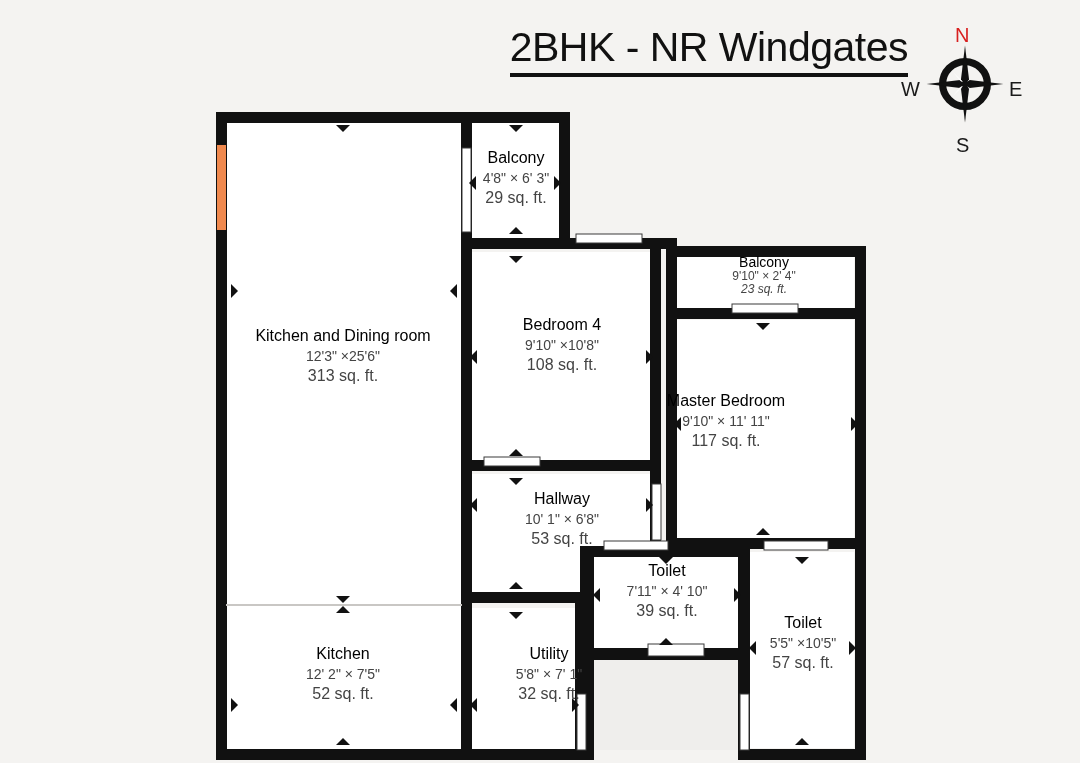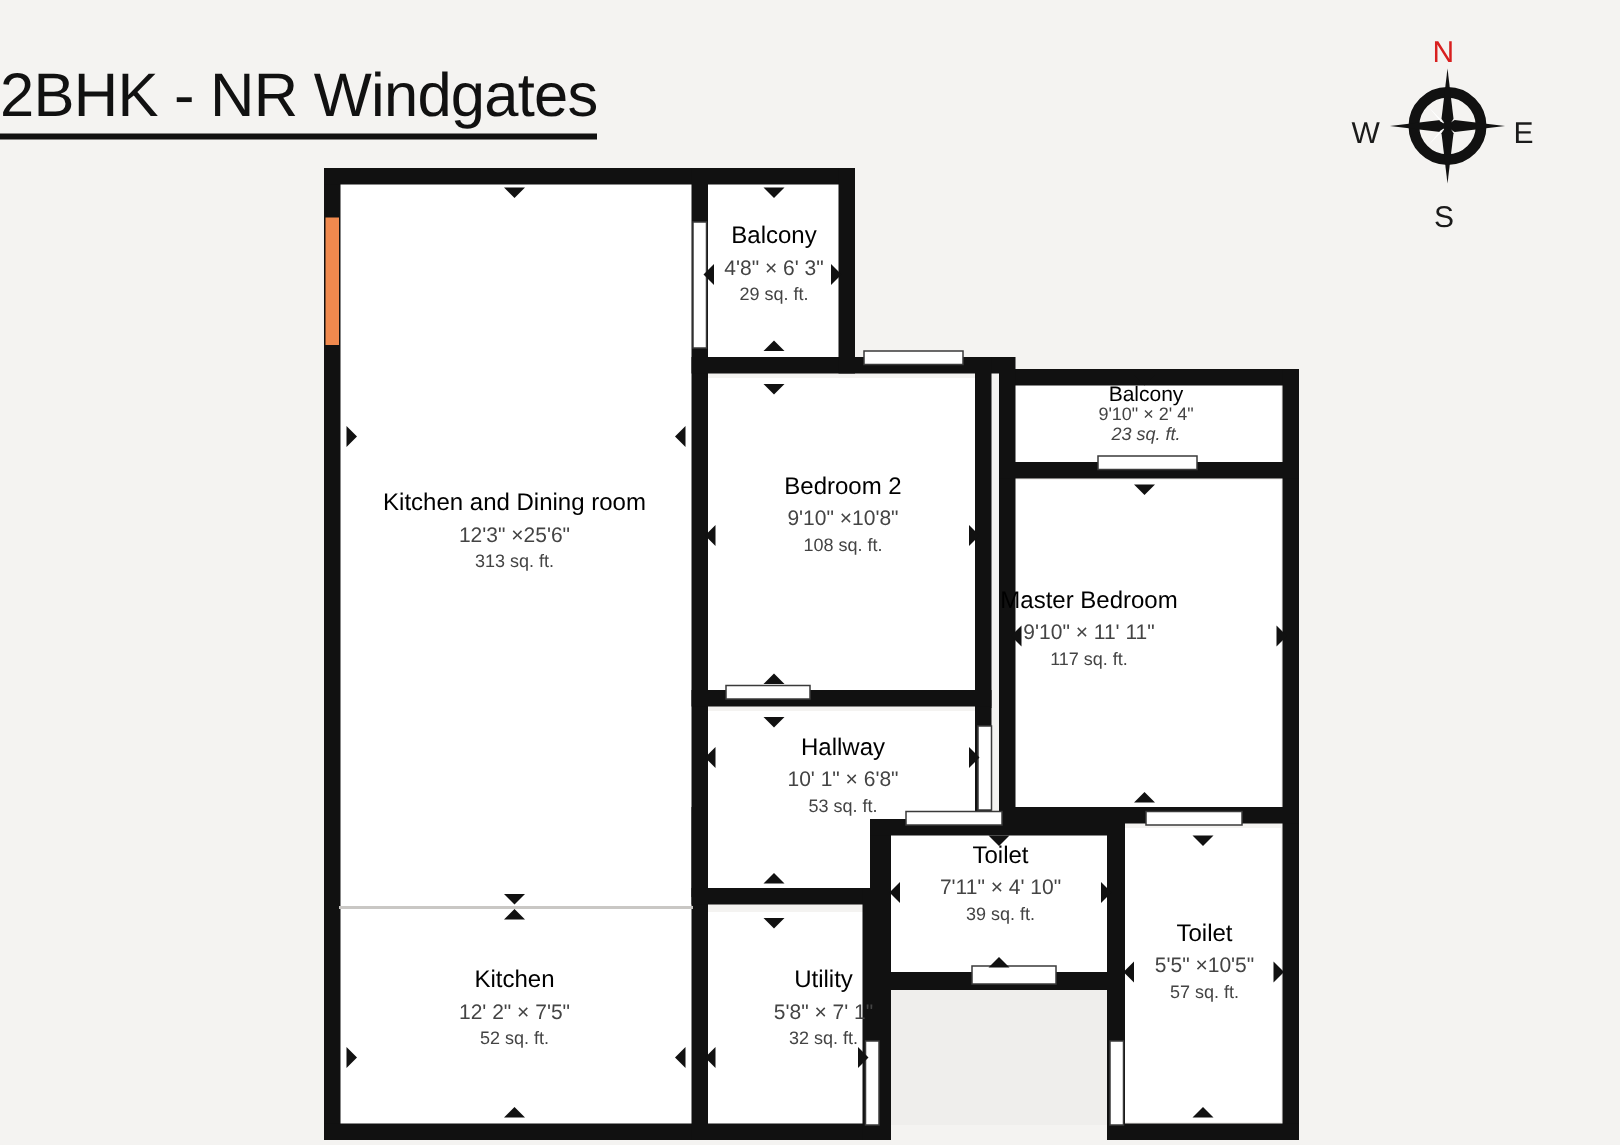--- a/index.html
+++ b/index.html
@@ -13,26 +13,25 @@
     height: 763px;
     position: relative;
     overflow: hidden;
     font-family: "Liberation Sans", sans-serif;
   }
   #plan-title {
     position: absolute;
     top: 24px;
     left: 0;
     width: 908px;
-    text-align: left;
+    text-align: right;
     font-size: 41px;
     font-weight: 400;
     letter-spacing: -0.5px;
     color: #111111;
-    margin-top: 16px;
   }
   #plan-title span.ul {
     border-bottom: 4px solid #111111;
     padding-bottom: 3px;
   }
   #compass {
     position: absolute;
     left: 895px;
     top: 22px;
     width: 140px;
@@ -67,21 +66,21 @@
     margin-bottom: 5px;
   }
   .rm-label .dim {
     display: block;
     font-size: 14px;
     color: #444444;
     margin-bottom: 5px;
   }
   .rm-label .area {
     display: block;
-    font-size: 12px;
+    font-size: 16px;
     color: #444444;
   }
   .rm-label.compact .name { font-size: 14px; margin-bottom: 1px; }
   .rm-label.compact .dim  { font-size: 12px; margin-bottom: 1px; }
   .rm-label.compact .area { font-size: 12px; font-style: italic; }
 </style>
 </head>
 <body>
 
 <div id="plan-title">
@@ -254,21 +253,21 @@
   <span class="area">313 sq. ft.</span>
 </div>
 
 <div class="rm-label" style="left:466px; top:150px; width:100px;">
   <span class="name">Balcony</span>
   <span class="dim">4'8" × 6' 3"</span>
   <span class="area">29 sq. ft.</span>
 </div>
 
 <div class="rm-label" style="left:474px; top:317px; width:176px;">
-  <span class="name">Bedroom 2</span>
+  <span class="name">Bedroom 4</span>
   <span class="dim">9'10" ×10'8"</span>
   <span class="area">108 sq. ft.</span>
 </div>
 
 <div class="rm-label compact" style="left:676px; top:255px; width:176px;">
   <span class="name">Balcony</span>
   <span class="dim">9'10" × 2' 4"</span>
   <span class="area">23 sq. ft.</span>
 </div>
 

